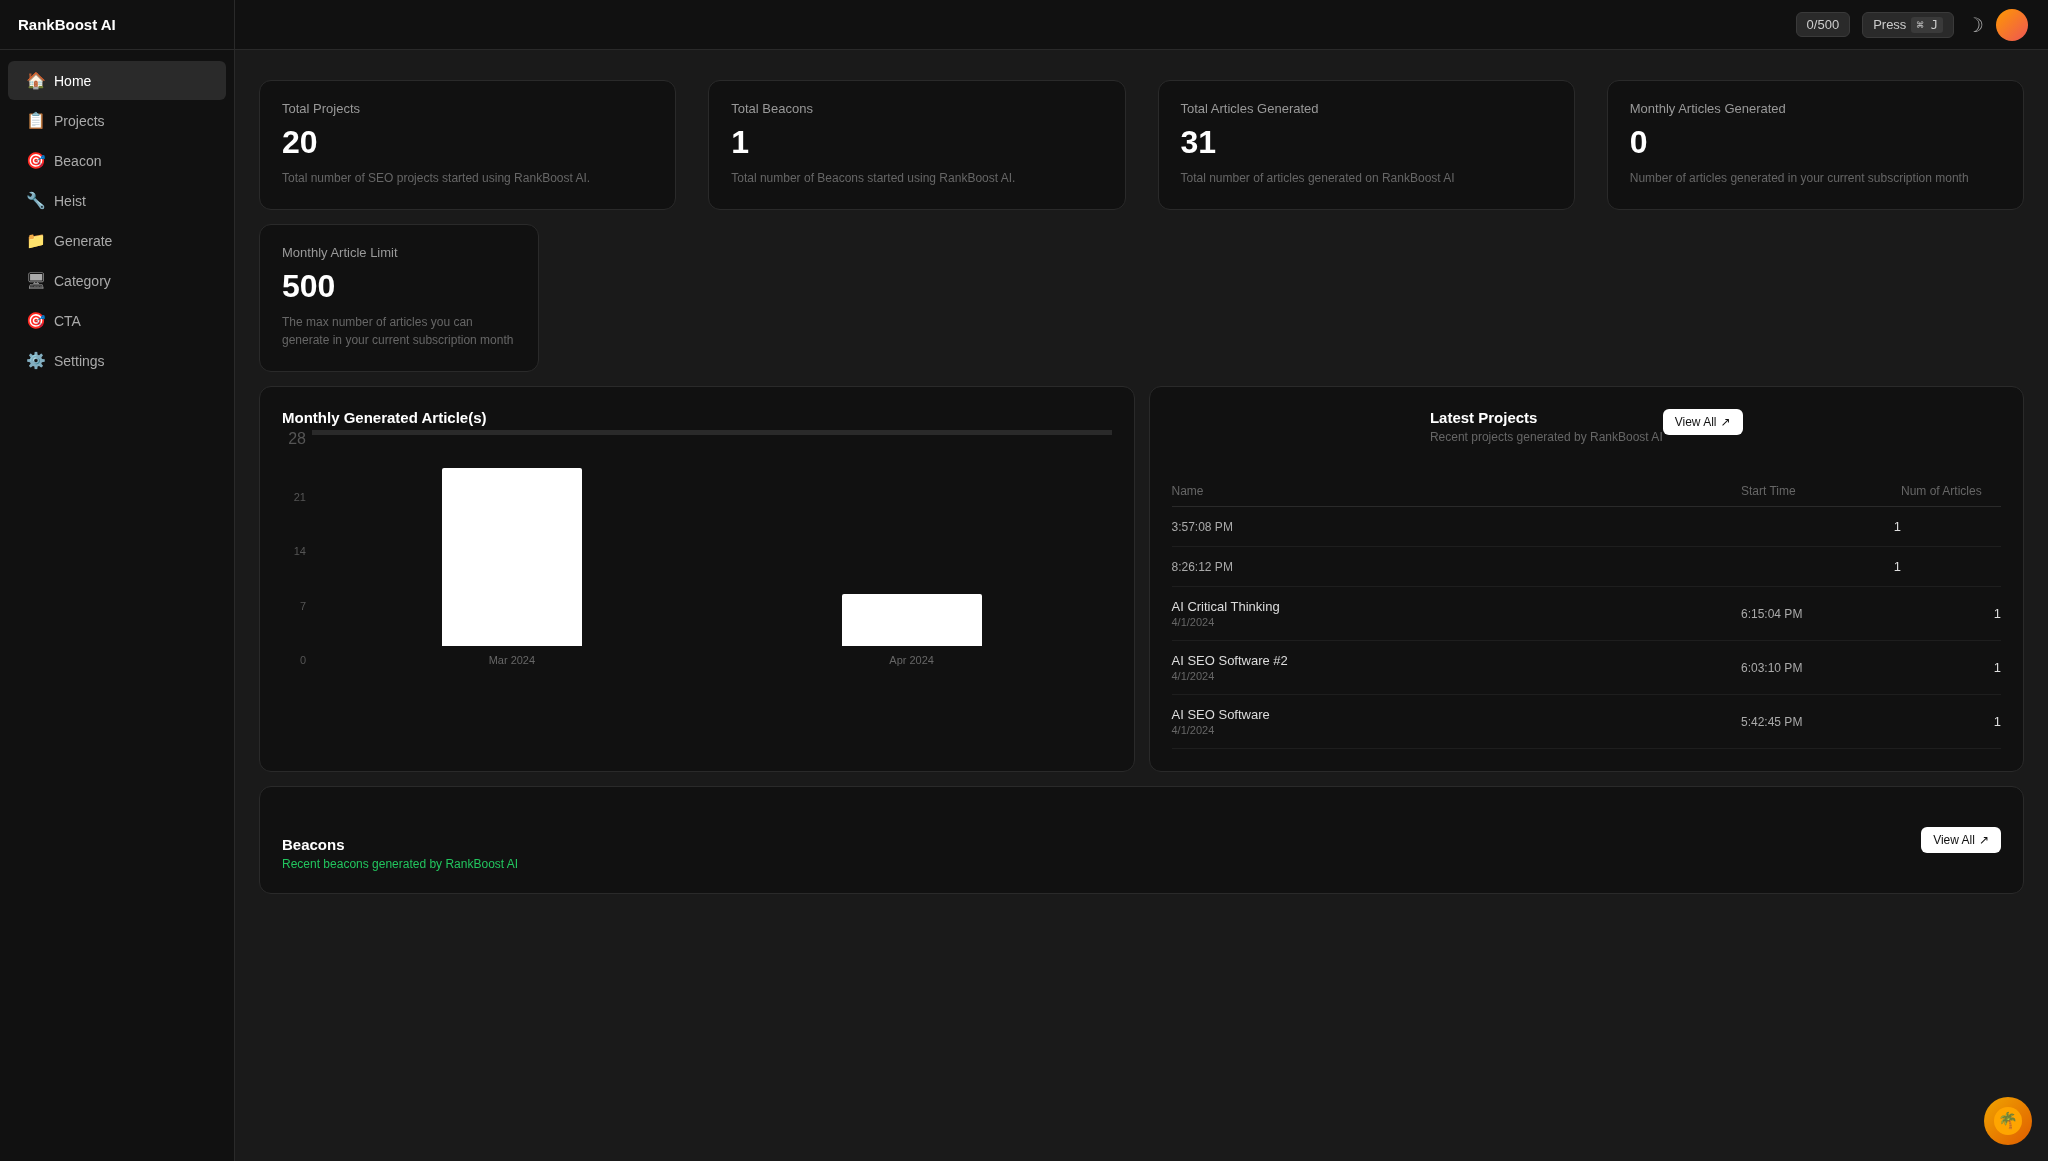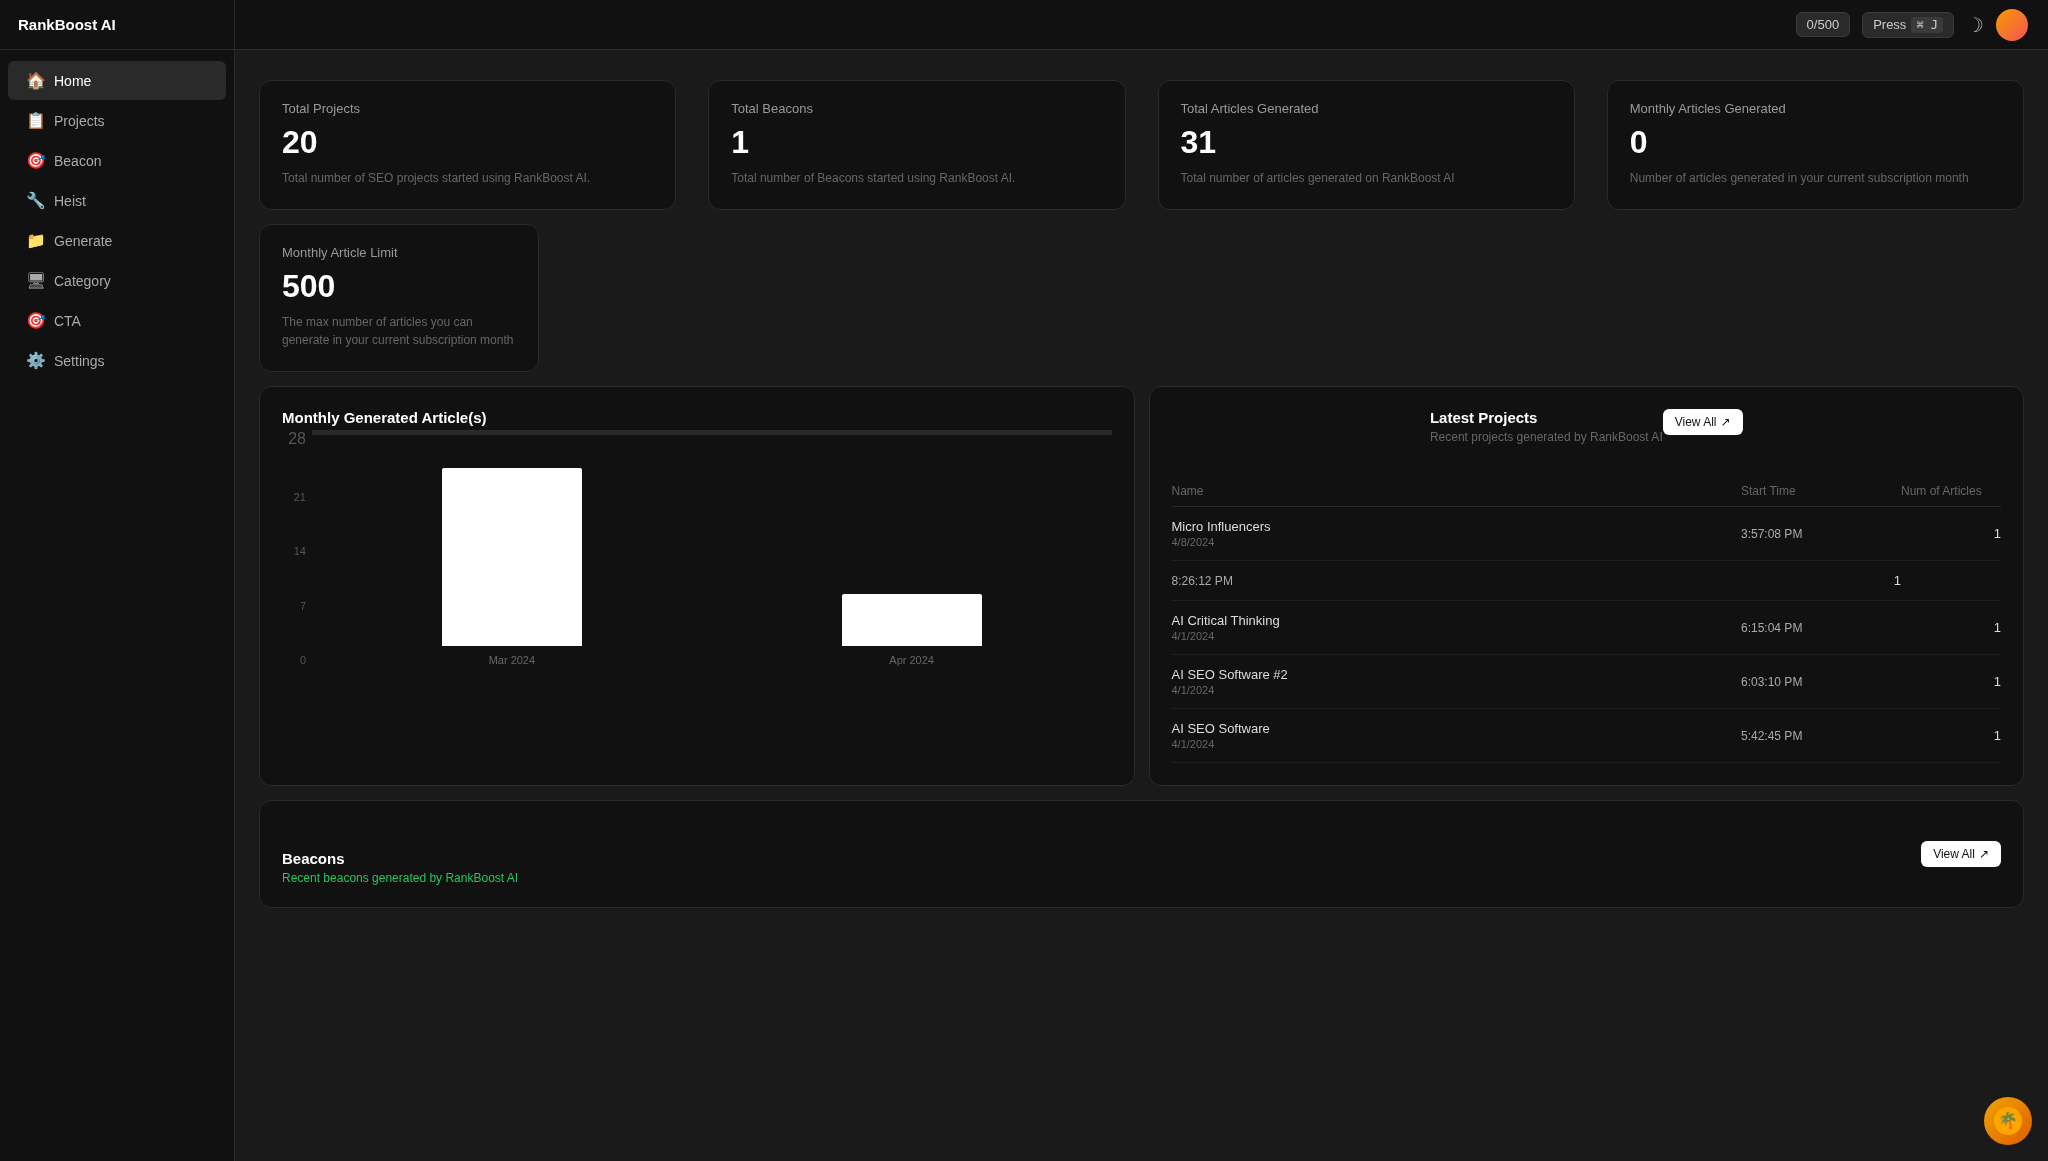--- a/index.html
+++ b/index.html
@@ -461,24 +461,20 @@
             <span>↗</span>
           </button>
         </div>
         <div class="table-header" id="table-header">
             <div>Name</div>
             <div>Start Time</div>
             <div>Num of Articles</div>
           </div>
         <div id="projects-table">
             <div class="table-row">
-    <div>
-      <div class="project-name">Micro Influencers</div>
-      <div class="project-date">4/8/2024</div>
-    </div>
     <div class="col-time">3:57:08 PM</div>
     <div class="col-num">1</div>
   </div>
             <div class="table-row">
     <div class="col-time">8:26:12 PM</div>
     <div class="col-num">1</div>
   </div>
             <div class="table-row">
     <div>
       <div class="project-name">AI Critical Thinking</div>

